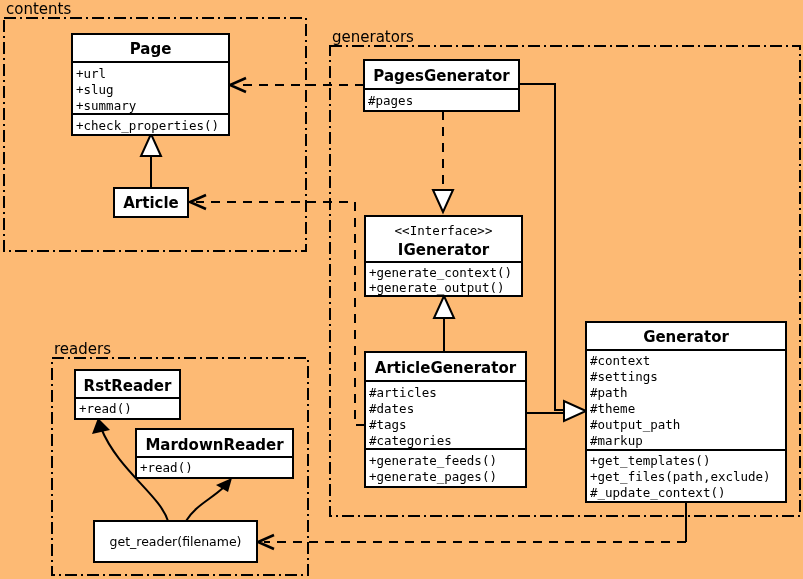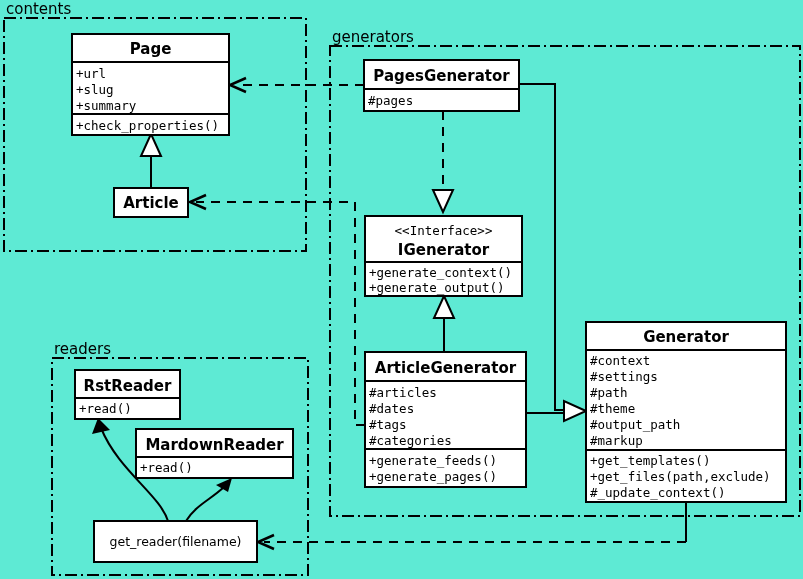--- a/index.html
+++ b/index.html
@@ -7,21 +7,21 @@
     padding: 0;
     background: #ffffff;
   }
   body {
     font-family: "DejaVu Sans", sans-serif;
   }
   #canvas {
     position: relative;
     width: 803px;
     height: 579px;
-    background: #5eead4;
+    background: #fdba74;
     overflow: hidden;
   }
   svg#diagram {
     position: absolute;
     left: 0;
     top: 0;
     width: 803px;
     height: 579px;
   }
   .pkg-border {

